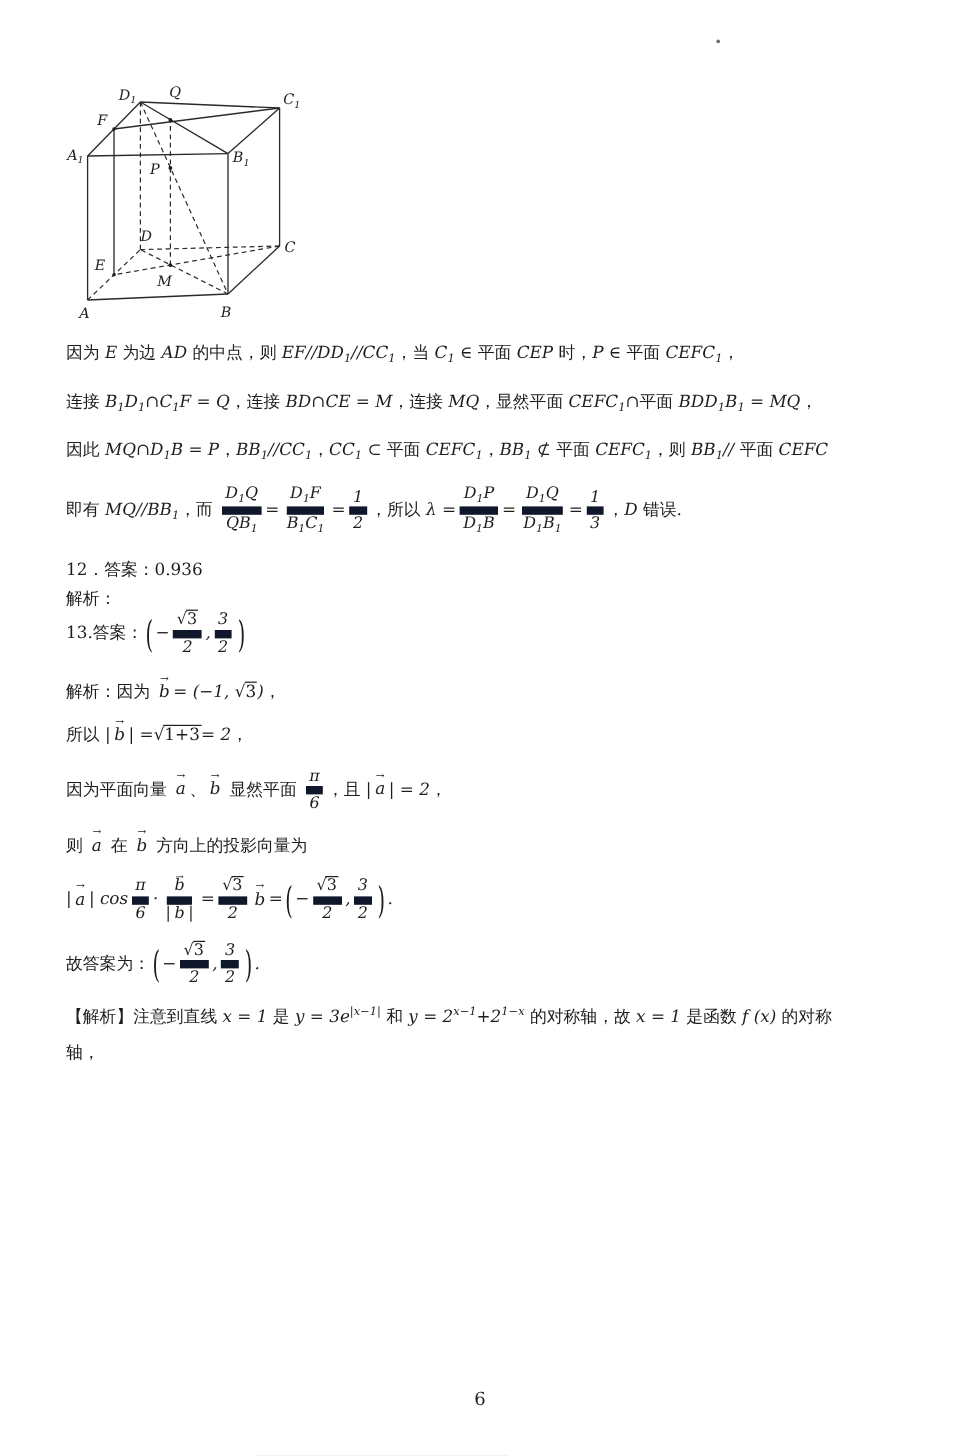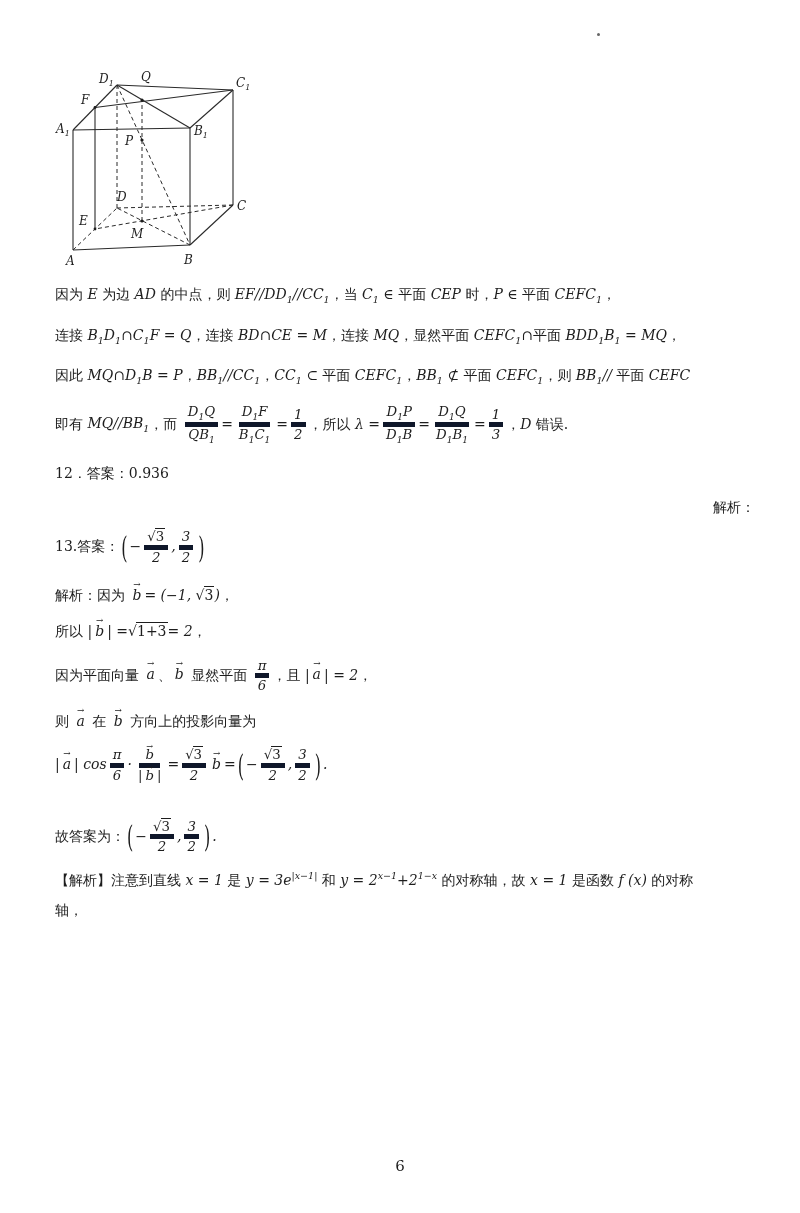--- a/index.html
+++ b/index.html
@@ -12,21 +12,21 @@
   .figure svg{overflow:visible;}
   .figure text{font-family:"DejaVu Serif","Liberation Serif",serif;font-style:italic;font-size:12px;fill:#1d1d1d;}
   .content{position:absolute;left:55px;top:278px;width:700px;font-size:14px;line-height:1.45;}
   .line{white-space:nowrap;}
   .cjk{font-style:normal;}
   .m{font-style:italic;font-family:"DejaVu Serif","DejaVu Sans",serif;}
   sub{font-size:0.68em;font-style:italic;}
   sup{font-size:0.68em;font-style:italic;}
   .frac{display:inline-flex;flex-direction:column;align-items:center;vertical-align:middle;
         margin:0 3px;text-align:center;font-size:0.95em;line-height:1.15;}
-  .frac .num{display:block;border-bottom:5px solid #0f172a;padding:0 3px;}
+  .frac .num{display:block;border-bottom:7px solid #0f172a;padding:0 3px;}
   .frac .den{display:block;padding:0 3px;}
   .sqrt{white-space:nowrap;font-style:normal;}
   .sqrt .rsign{font-style:normal;}
   .sqrt .rad{border-top:1px solid #1d1d1d;padding:0 1px;margin-left:-1px;}
   .vec{position:relative;display:inline-block;font-style:italic;margin:0 2px;padding:0 1px;}
   .vec .ar{position:absolute;top:-0.62em;left:50%;transform:translateX(-50%);
            font-size:0.62em;font-style:normal;line-height:1;}
   .bigp{display:inline-block;transform:scaleY(1.9);font-size:1.15em;font-style:normal;
         vertical-align:-0.1em;margin:0 2px;}
   .footer{position:absolute;left:0;right:0;bottom:38px;text-align:center;font-size:15px;font-style:normal;}
@@ -108,22 +108,22 @@
           <span class="num"><span class="m">D<sub>1</sub>P</span></span>
           <span class="den"><span class="m">D<sub>1</sub>B</span></span>
         </span><span class="m">=</span><span class="frac">
           <span class="num"><span class="m">D<sub>1</sub>Q</span></span>
           <span class="den"><span class="m">D<sub>1</sub>B<sub>1</sub></span></span>
         </span><span class="m">=</span><span class="frac">
           <span class="num"><span class="m">1</span></span>
           <span class="den"><span class="m">3</span></span>
         </span><span class="cjk">，</span><span class="m">D</span><span class="cjk"> 错误.</span></div>
       <div class="line" style="margin-top: 18px;"><span class="cjk">12．答案：0.936</span></div>
-      <div class="line" style="margin-top: 14px; text-align: right;"><span class="cjk">解析：</span></div>
-      <div class="line" style="margin-top: 12px;"><span class="cjk">13.答案：</span><span class="bigp">(</span><span class="m">−</span><span class="frac">
+      <div class="line" style="margin-top: 4px;"><span class="cjk">解析：</span></div>
+      <div class="line" style=""><span class="cjk">13.答案：</span><span class="bigp">(</span><span class="m">−</span><span class="frac">
           <span class="num"><span class="sqrt"><span class="rsign">√</span><span class="rad">3</span></span></span>
           <span class="den"><span class="m">2</span></span>
         </span><span class="m">,</span><span class="frac">
           <span class="num"><span class="m">3</span></span>
           <span class="den"><span class="m">2</span></span>
         </span><span class="bigp">)</span></div>
       <div class="line" style="margin-top: 20px;"><span class="cjk">解析：因为 </span><span class="vec"><span class="ar">→</span><span>b</span></span><span class="m">= (−1, </span><span class="sqrt"><span class="rsign">√</span><span class="rad">3</span></span><span class="m">)</span><span class="cjk">，</span></div>
       <div class="line" style="margin-top: 16px;"><span class="cjk">所以 </span><span class="m">|</span><span class="vec"><span class="ar">→</span><span>b</span></span><span class="m">| =</span><span class="sqrt"><span class="rsign">√</span><span class="rad">1+3</span></span><span class="m">= 2</span><span class="cjk">，</span></div>
       <div class="line" style="margin-top: 16px;"><span class="cjk">因为平面向量 </span><span class="vec"><span class="ar">→</span><span>a</span></span><span class="cjk">、</span><span class="vec"><span class="ar">→</span><span>b</span></span><span class="cjk"> 显然平面 </span><span class="frac">
           <span class="num"><span class="m">π</span></span>
@@ -139,21 +139,21 @@
         </span><span class="m">=</span><span class="frac">
           <span class="num"><span class="sqrt"><span class="rsign">√</span><span class="rad">3</span></span></span>
           <span class="den"><span class="m">2</span></span>
         </span><span class="vec"><span class="ar">→</span><span>b</span></span><span class="m">=</span><span class="bigp">(</span><span class="m">−</span><span class="frac">
           <span class="num"><span class="sqrt"><span class="rsign">√</span><span class="rad">3</span></span></span>
           <span class="den"><span class="m">2</span></span>
         </span><span class="m">,</span><span class="frac">
           <span class="num"><span class="m">3</span></span>
           <span class="den"><span class="m">2</span></span>
         </span><span class="bigp">)</span><span class="m">.</span></div>
-      <div class="line" style="margin-top: 36px;"><span class="cjk">故答案为：</span><span class="bigp">(</span><span class="m">−</span><span class="frac">
+      <div class="line" style="margin-top: 16px;"><span class="cjk">故答案为：</span><span class="bigp">(</span><span class="m">−</span><span class="frac">
           <span class="num"><span class="sqrt"><span class="rsign">√</span><span class="rad">3</span></span></span>
           <span class="den"><span class="m">2</span></span>
         </span><span class="m">,</span><span class="frac">
           <span class="num"><span class="m">3</span></span>
           <span class="den"><span class="m">2</span></span>
         </span><span class="bigp">)</span><span class="m">.</span></div>
       <div class="line" style="margin-top: 14px;"><span class="cjk">【解析】注意到直线 </span><span class="m">x = 1</span><span class="cjk"> 是 </span><span class="m">y = 3e</span><sup>|x−1|</sup><span class="cjk"> 和 </span><span class="m">y = 2</span><sup>x−1</sup><span class="m">+2</span><sup>1−x</sup><span class="cjk"> 的对称轴，故 </span><span class="m">x = 1</span><span class="cjk"> 是函数 </span><span class="m">f (x)</span><span class="cjk"> 的对称</span></div>
       <div class="line" style="margin-top: 10px;"><span class="cjk">轴，</span></div>
     </div>
 

